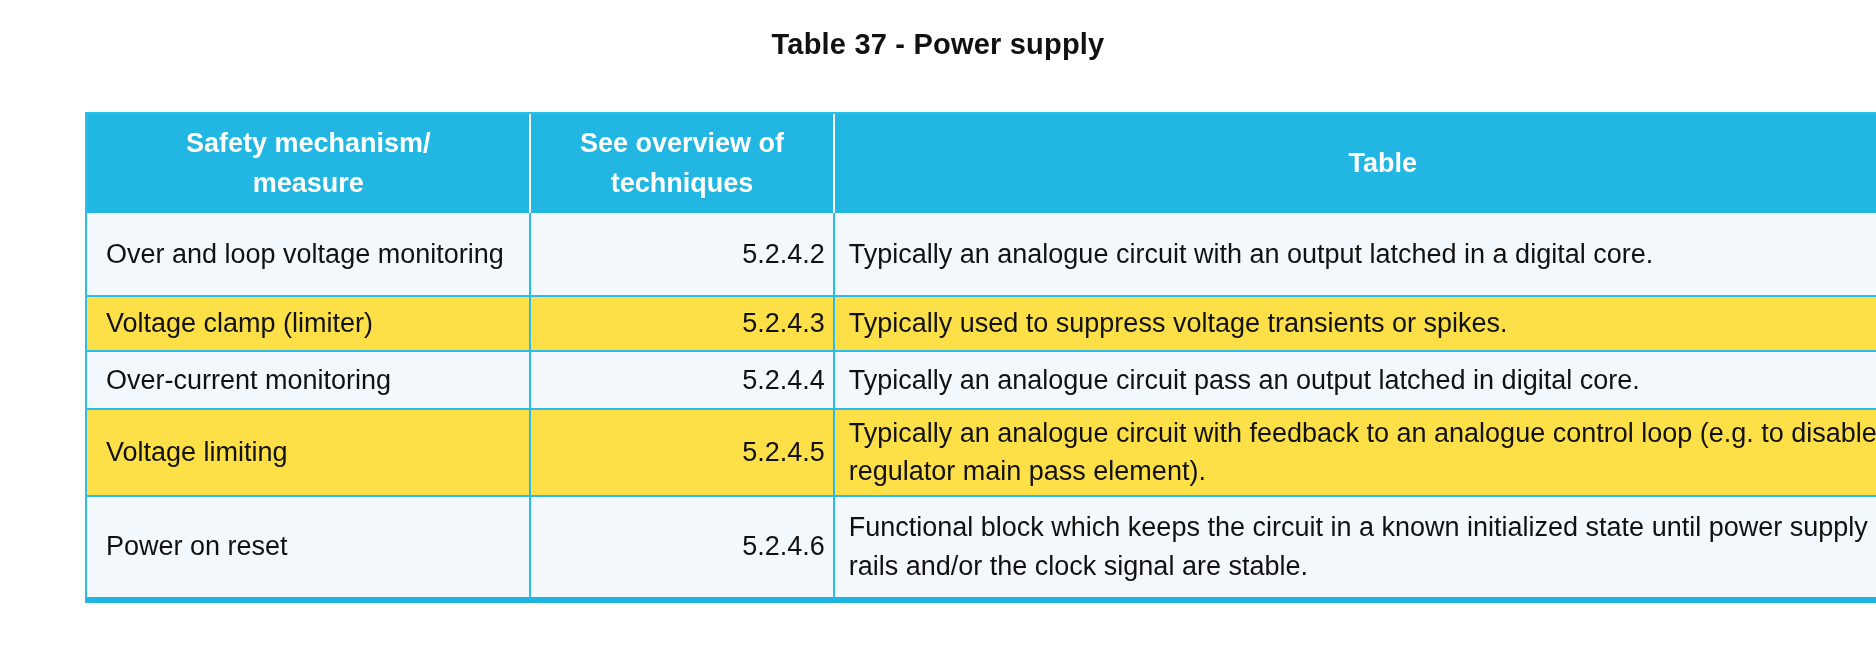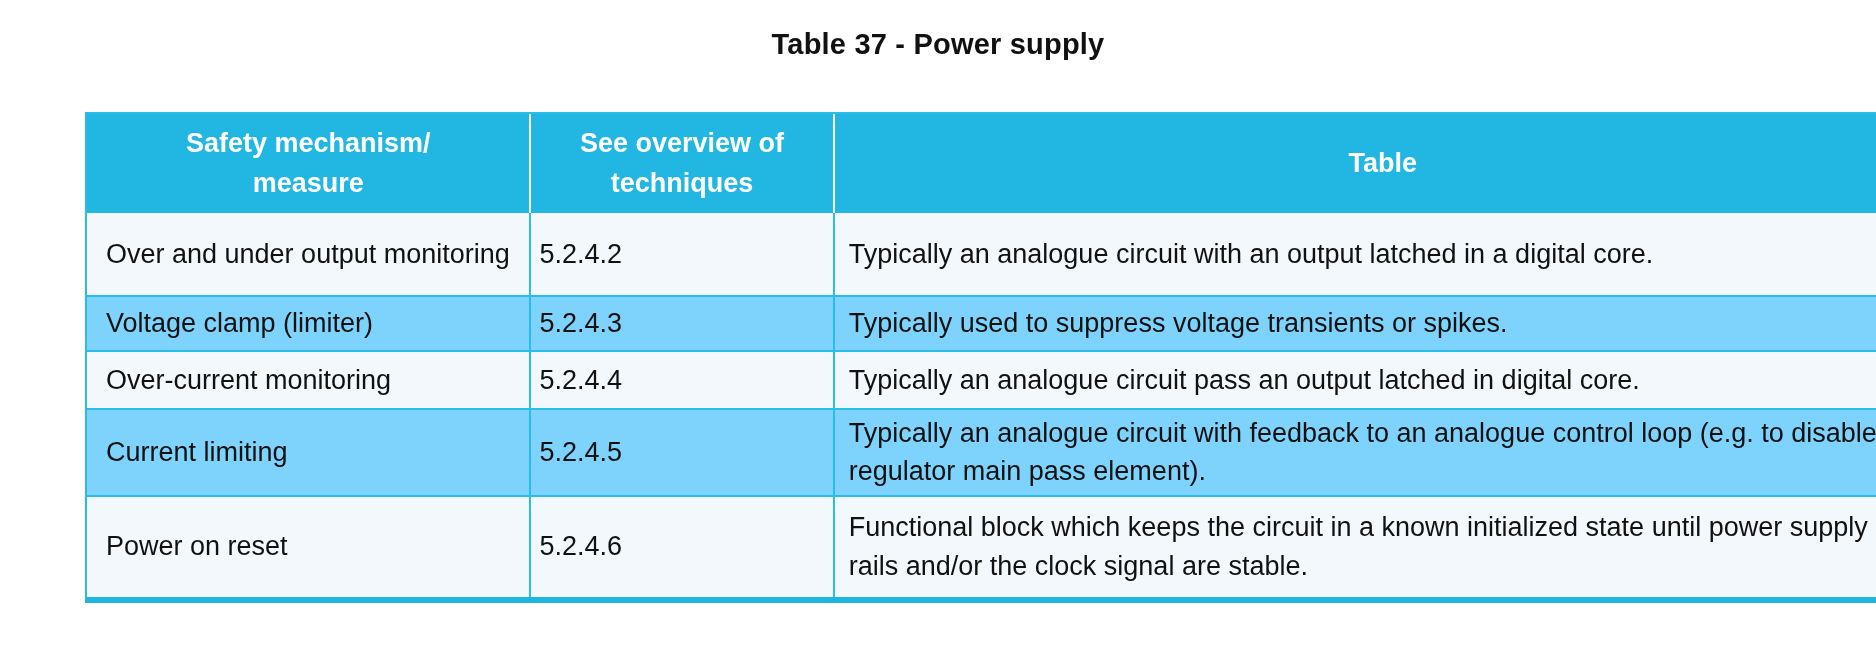--- a/index.html
+++ b/index.html
@@ -58,31 +58,31 @@
   }
   th:last-child { border-right: none; }
 
   td {
     font-size: 27px;
     color: #111111;
     line-height: 1.42;
     vertical-align: middle;
     border-right: 2px solid #2abde7;
     border-bottom: 2px solid #2abde7;
-    background: #7dd3fc;
+    background: #fde047;
     padding: 4px 8px;
     box-sizing: border-box;
   }
   td:last-child { border-right: none; }
   tbody tr:last-child td { border-bottom: none; }
 
   tbody tr:nth-child(odd) td { background: #f3f8fc; }
 
   td.c1 { text-align: left; padding-left: 19px; padding-right: 10px; }
-  td.c2 { text-align: left; }
+  td.c2 { text-align: right; }
   td.c3 { text-align: left; padding-left: 14px; padding-right: 8px; }
 
   tbody tr:nth-child(1) td { height: 84px; }
   tbody tr:nth-child(2) td { height: 55px; }
   tbody tr:nth-child(3) td { height: 58px; }
   tbody tr:nth-child(4) td { height: 84px; }
   tbody tr:nth-child(5) td { height: 100px; }
 </style>
 </head>
 <body>
@@ -101,39 +101,39 @@
       <tr>
         <th>Safety mechanism/
 measure</th>
         <th>See overview of
 techniques</th>
         <th>Table</th>
       </tr>
     </thead>
     <tbody id="rows">
   <tr>
-    <td class="c1">Over and under output monitoring</td>
+    <td class="c1">Over and loop voltage monitoring</td>
     <td class="c2">5.2.4.2</td>
     <td class="c3">Typically an analogue circuit with an output latched in a digital core.</td>
   </tr>
 
   <tr>
     <td class="c1">Voltage clamp (limiter)</td>
     <td class="c2">5.2.4.3</td>
     <td class="c3">Typically used to suppress voltage transients or spikes.</td>
   </tr>
 
   <tr>
     <td class="c1">Over-current monitoring</td>
     <td class="c2">5.2.4.4</td>
     <td class="c3">Typically an analogue circuit pass an output latched in digital core.</td>
   </tr>
 
   <tr>
-    <td class="c1">Current limiting</td>
+    <td class="c1">Voltage limiting</td>
     <td class="c2">5.2.4.5</td>
     <td class="c3">Typically an analogue circuit with feedback to an analogue control loop (e.g. to disable regulator main pass element).</td>
   </tr>
 
   <tr>
     <td class="c1">Power on reset</td>
     <td class="c2">5.2.4.6</td>
     <td class="c3">Functional block which keeps the circuit in a known initialized state until power supply rails and/or the clock signal are stable.</td>
   </tr>
 </tbody>

